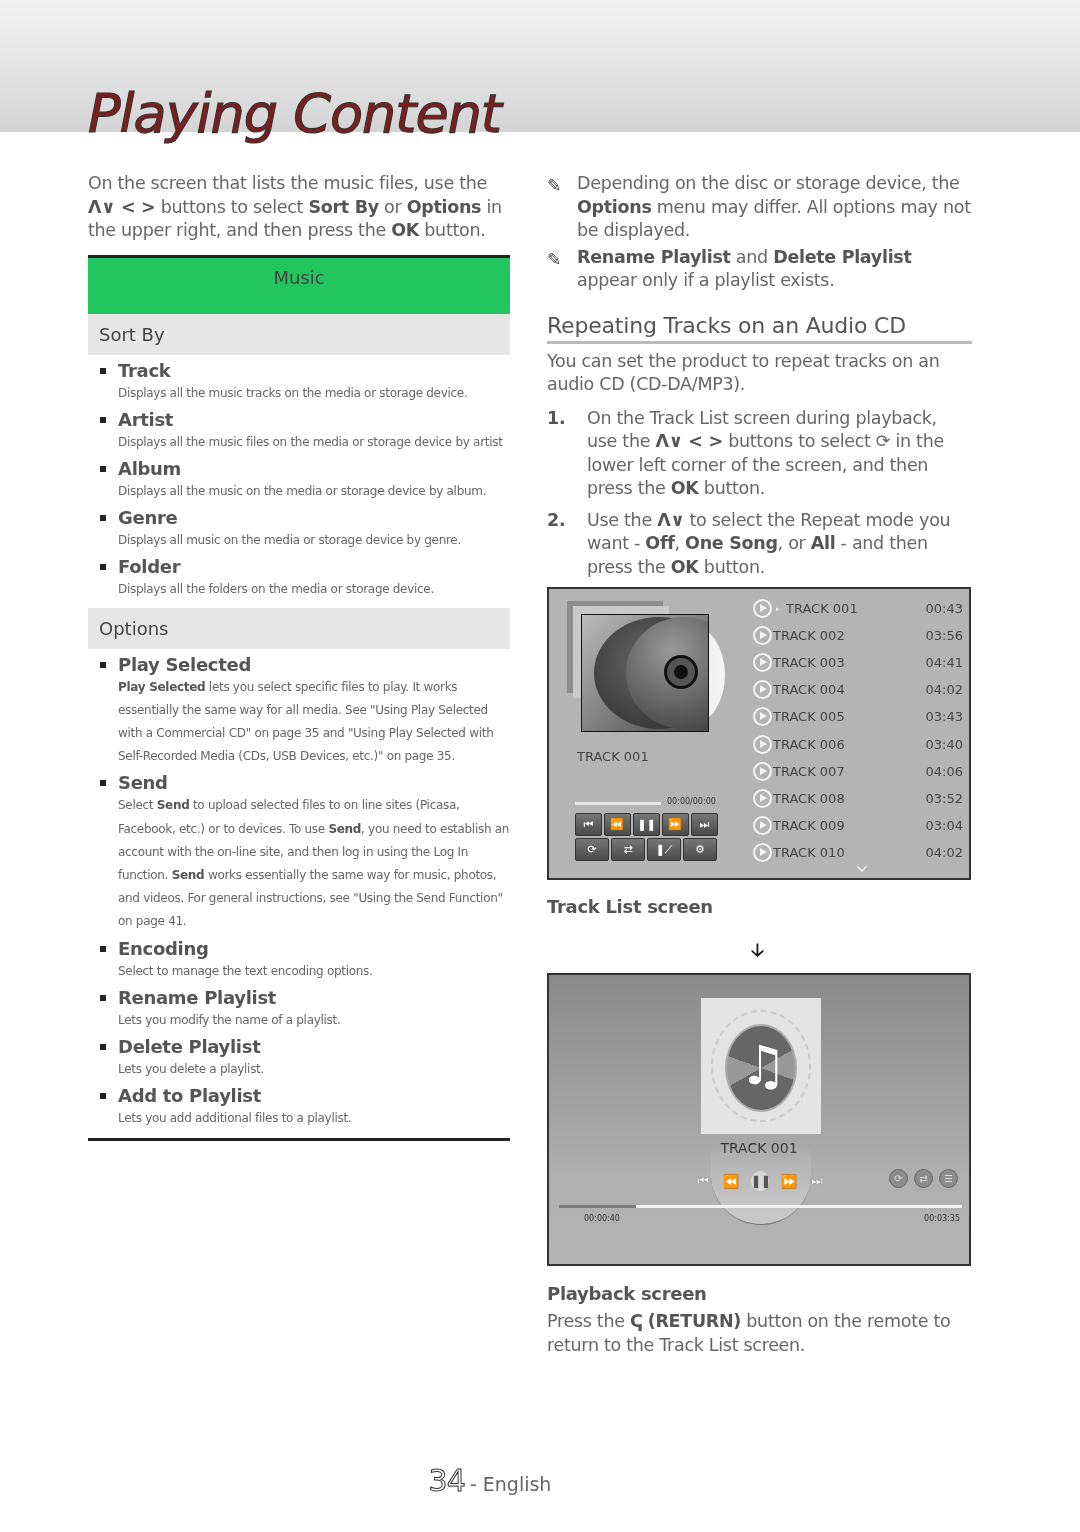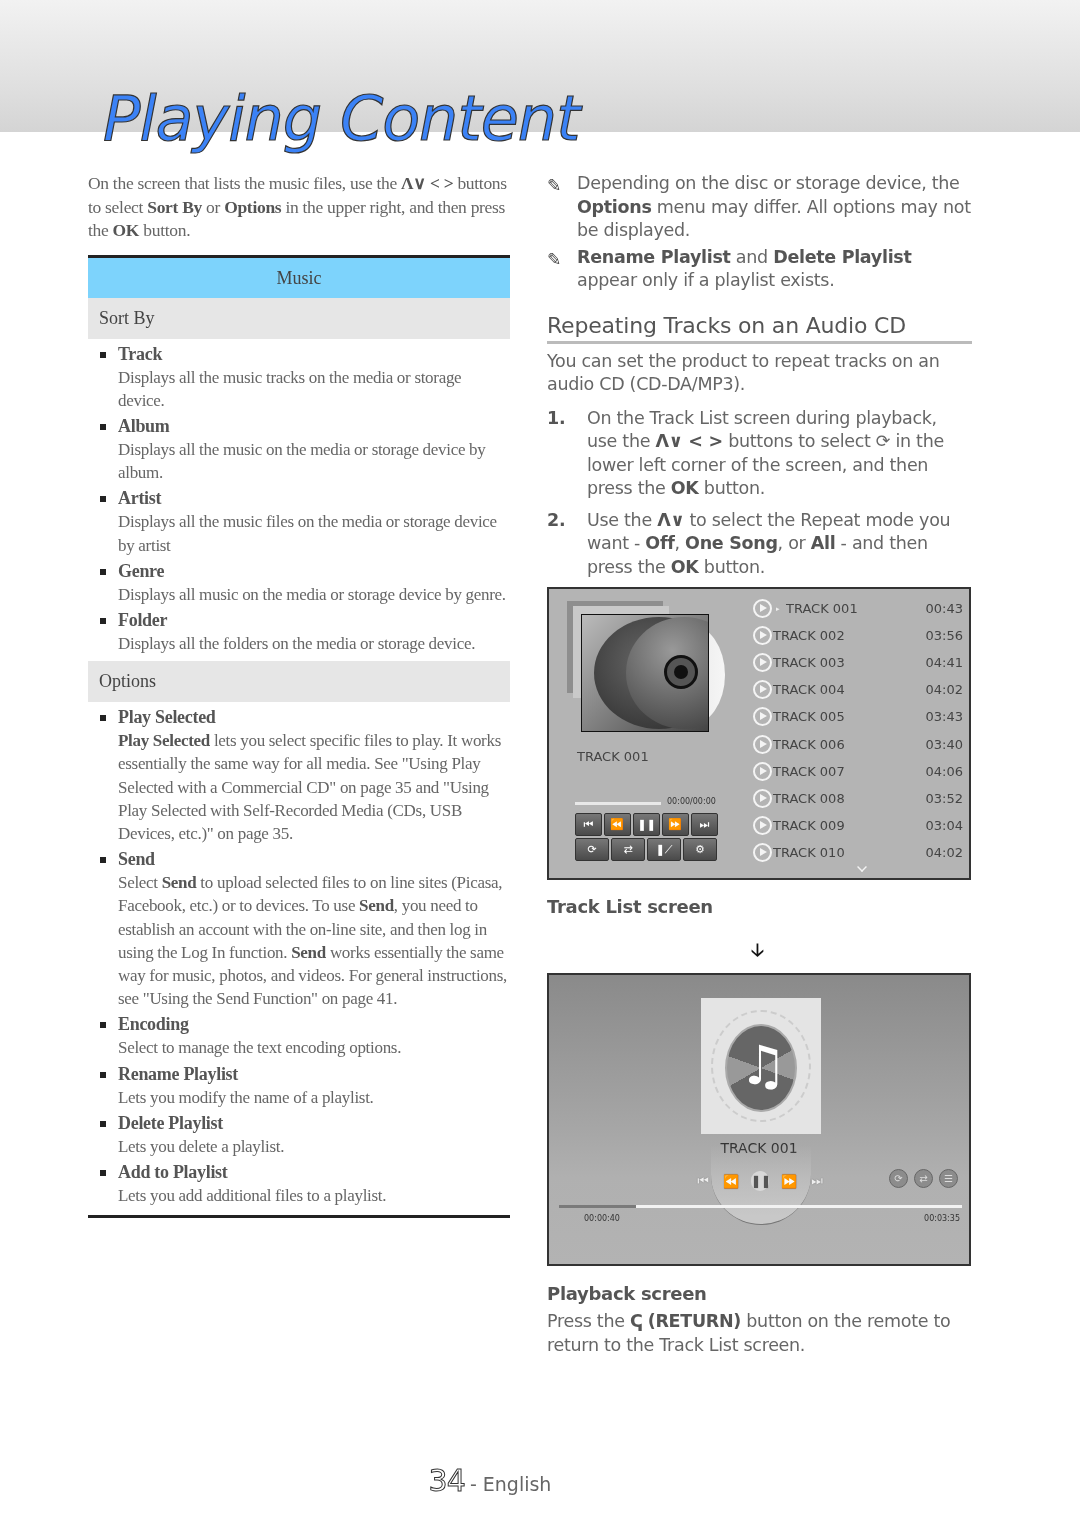--- a/index.html
+++ b/index.html
@@ -4,44 +4,44 @@
 <style>
   * { box-sizing: border-box; margin: 0; padding: 0; }
   html, body { width: 1080px; height: 1532px; background: #fff; overflow: hidden; }
   body { font-family: "DejaVu Sans", sans-serif; color: #555; position: relative; }
 
   .header-band {
     position: absolute; left: 0; top: 0; width: 1080px; height: 132px;
     background: linear-gradient(180deg, #f2f2f2 0%, #dedede 70%, #d4d4d4 100%);
   }
   .page-title {
-    position: absolute; left: 103px; top: 82px;
+    position: absolute; left: 88px; top: 82px;
     font-family: "DejaVu Sans", sans-serif; font-style: italic; font-weight: 300;
-    font-size: 62px; letter-spacing: -1px; color: #3b82f6;
+    font-size: 54px; letter-spacing: -1px; color: #7f1d1d;
     -webkit-text-stroke: 1.2px #333;
   }
 
   .col { position: absolute; top: 172px; }
-  .col-left { left: 88px; width: 422px; font-family: Liberation Serif, serif; }
+  .col-left { left: 88px; width: 422px; }
   .col-right { left: 547px; width: 425px; }
 
   p.body { font-size: 17.5px; line-height: 23.5px; color: #666; letter-spacing: -0.3px; }
   b, .b { font-weight: bold; color: #555; }
 
   .tbl-top { border-top: 3px solid #222; margin-top: 12px; }
-  .tbl-head { background: #7dd3fc; height: 40px; text-align: center; font-size: 18px; line-height: 40px; color: #444; }
+  .tbl-head { background: #22c55e; height: 56px; text-align: center; font-size: 18px; line-height: 40px; color: #444; }
   .tbl-sub { background: #e6e6e6; height: 41px; font-size: 18px; line-height: 41px; padding-left: 11px; color: #444; }
 
   ul.items { list-style: none; margin-top: 4px; }
   ul.items li { position: relative; padding-left: 30px; margin-bottom: 3px; }
   ul.items li::before {
     content: ""; position: absolute; left: 12px; top: 9px; width: 6px; height: 6px; background: #222;
   }
   .item-title { font-size: 18px; line-height: 23px; color: #555; font-weight: bold; letter-spacing: -0.3px; }
-  .item-desc { font-size: 17px; line-height: 23.2px; color: #666; letter-spacing: -0.3px; }
+  .item-desc { font-size: 12px; line-height: 23.2px; color: #666; letter-spacing: -0.3px; }
   .tbl-bottom { border-top: 3px solid #222; margin-top: 8px; }
 
   .note { position: relative; padding-left: 30px; font-size: 17.5px; line-height: 23.5px; color: #666; letter-spacing: -0.3px; margin-bottom: 3px; }
   .note-icon { position: absolute; left: 0; top: 2px; font-size: 17px; color: #444; }
 
   .section-h { font-size: 22px; color: #555; margin-top: 20px; padding-bottom: 3px; border-bottom: 3px solid #bbb; letter-spacing: -0.2px; }
   ol.steps { list-style: none; margin-top: 10px; }
   ol.steps li { position: relative; padding-left: 40px; font-size: 17.5px; line-height: 23.5px; color: #666; margin-bottom: 8px; letter-spacing: -0.3px; }
   .step-num { position: absolute; left: 0; top: 0; font-weight: bold; color: #555; }
 
@@ -117,26 +117,26 @@
 
   <div class="tbl-top">
     <div class="tbl-head">Music</div>
     <div class="tbl-sub">Sort By</div>
     <ul class="items">
       <li>
           <div class="item-title">Track</div>
           <div class="item-desc">Displays all the music tracks on the media or storage device.</div>
         </li>
       <li>
+          <div class="item-title">Artist</div>
+          <div class="item-desc">Displays all the music files on the media or storage device by artist</div>
+        </li>
+      <li>
           <div class="item-title">Album</div>
           <div class="item-desc">Displays all the music on the media or storage device by album.</div>
-        </li>
-      <li>
-          <div class="item-title">Artist</div>
-          <div class="item-desc">Displays all the music files on the media or storage device by artist</div>
         </li>
       <li>
           <div class="item-title">Genre</div>
           <div class="item-desc">Displays all music on the media or storage device by genre.</div>
         </li>
       <li>
           <div class="item-title">Folder</div>
           <div class="item-desc">Displays all the folders on the media or storage device.</div>
         </li>
     </ul>

